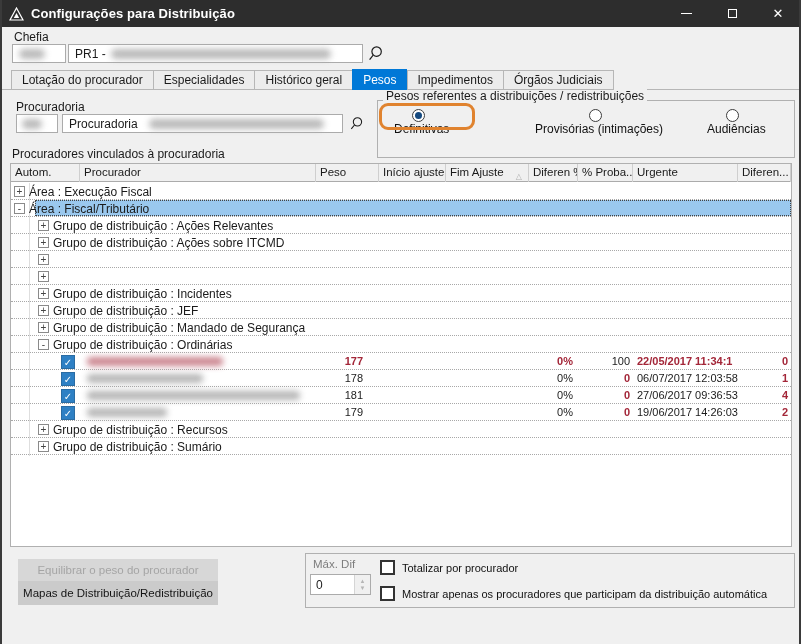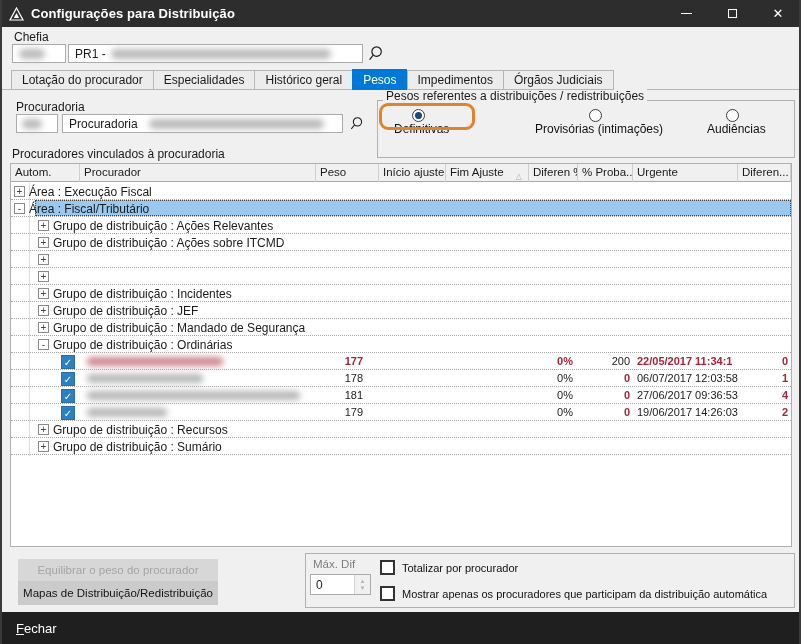--- a/index.html
+++ b/index.html
@@ -219,21 +219,21 @@
         </div>
         <div class="trow">
           <span class="expander lv2">-</span>
           <span class="glabel lv2">Grupo de distribuição : Ordinárias</span>
         </div>
         <div class="trow">
           <span class="cbx">✓</span>
           <div class="rowblur redish" style="width: 136px;"></div>
           <span class="cell c-peso num red">177</span>
           <span class="cell c-ajuste num red">0%</span>
-          <span class="cell c-proba num">200</span>
+          <span class="cell c-proba num">100</span>
           <span class="cell c-urgente red">22/05/2017 11:34:1</span>
           <span class="cell c-diferen num red">0</span>
         </div>
         <div class="trow">
           <span class="cbx">✓</span>
           <div class="rowblur" style="width: 116px;"></div>
           <span class="cell c-peso num">178</span>
           <span class="cell c-ajuste num">0%</span>
           <span class="cell c-proba num red">0</span>
           <span class="cell c-urgente">06/07/2017 12:03:58</span>
@@ -278,16 +278,13 @@
     <div class="spin-btns">
         <span>▲</span>
         <span>▼</span>
       </div>
   </div>
   <div class="check chk1"></div>
   <span class="chklabel chklabel1">Totalizar por procurador</span>
   <div class="check chk2"></div>
   <span class="chklabel chklabel2">Mostrar apenas os procuradores que participam da distribuição automática</span>
 
-  <div class="fechar-bar">
-    <span class="fechar-text"><span class="u">F</span><span>echar</span></span>
-  </div>
 </div>
 
 </body></html>

